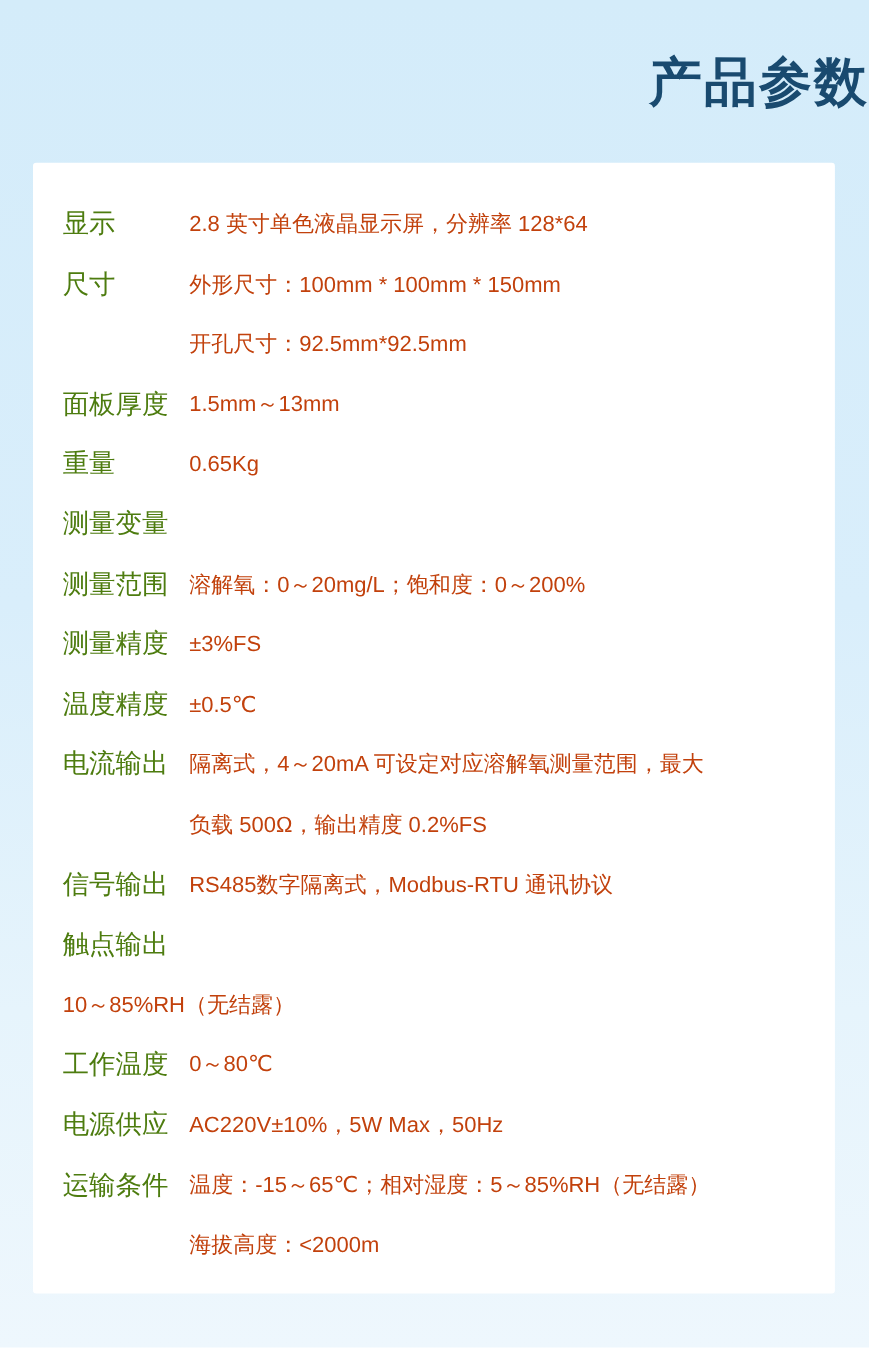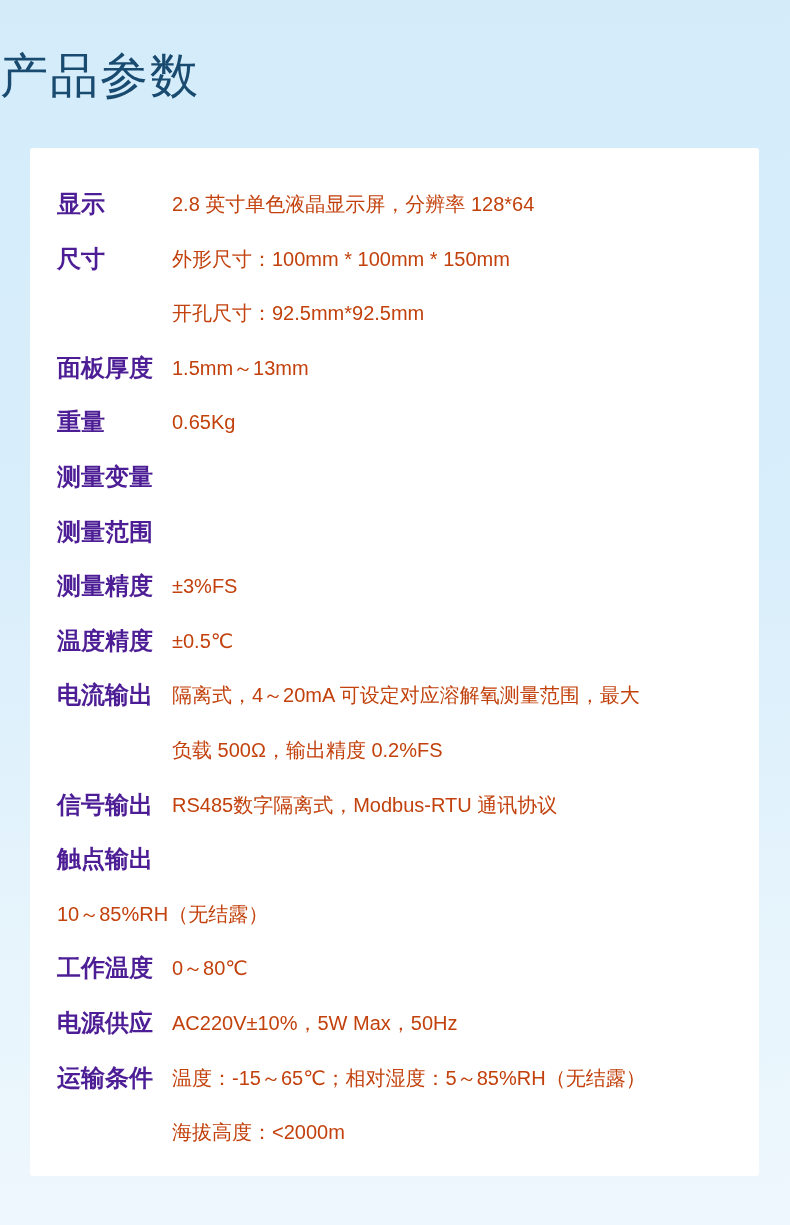--- a/index.html
+++ b/index.html
@@ -12,23 +12,23 @@
     position: relative;
     overflow: hidden;
     background: linear-gradient(180deg, #d4ecfa 0%, #d9eefb 45%, #e6f4fc 75%, #eef7fd 100%);
     font-family: "Liberation Sans", "DejaVu Sans", sans-serif;
   }
   .page-title {
     position: absolute;
     top: 50px;
     left: 0;
     width: 790px;
-    text-align: left;
+    text-align: right;
     font-size: 48px;
-    font-weight: 400;
+    font-weight: 700;
     letter-spacing: 2px;
     color: #194a6f;
     line-height: 1.1;
     margin: 0;
   }
   .specs-card {
     position: absolute;
     left: 30px;
     top: 148px;
     width: 729px;
@@ -39,22 +39,22 @@
     padding: 29px 18px 0 27px;
   }
   .spec-row {
     display: flex;
     align-items: flex-start;
   }
   .spec-label {
     flex: 0 0 115px;
     width: 115px;
     font-size: 24px;
-    font-weight: 700;
-    color: #4c1d95;
+    font-weight: 400;
+    color: #4d7c0f;
     line-height: 54.6px;
     white-space: nowrap;
   }
   .spec-lines {
     flex: 1 1 auto;
     min-width: 0;
   }
   .spec-value-line {
     font-size: 20px;
     color: #c2410c;
@@ -92,20 +92,23 @@
         <div class="spec-label">重量</div>
         <div class="spec-lines">
           <div class="spec-value-line">0.65Kg</div>
         </div>
       </div>
       <div class="spec-row">
         <div class="spec-label">测量变量</div>
       </div>
       <div class="spec-row">
         <div class="spec-label">测量范围</div>
+        <div class="spec-lines">
+          <div class="spec-value-line">溶解氧：0～20mg/L；饱和度：0～200%</div>
+        </div>
       </div>
       <div class="spec-row">
         <div class="spec-label">测量精度</div>
         <div class="spec-lines">
           <div class="spec-value-line">±3%FS</div>
         </div>
       </div>
       <div class="spec-row">
         <div class="spec-label">温度精度</div>
         <div class="spec-lines">

